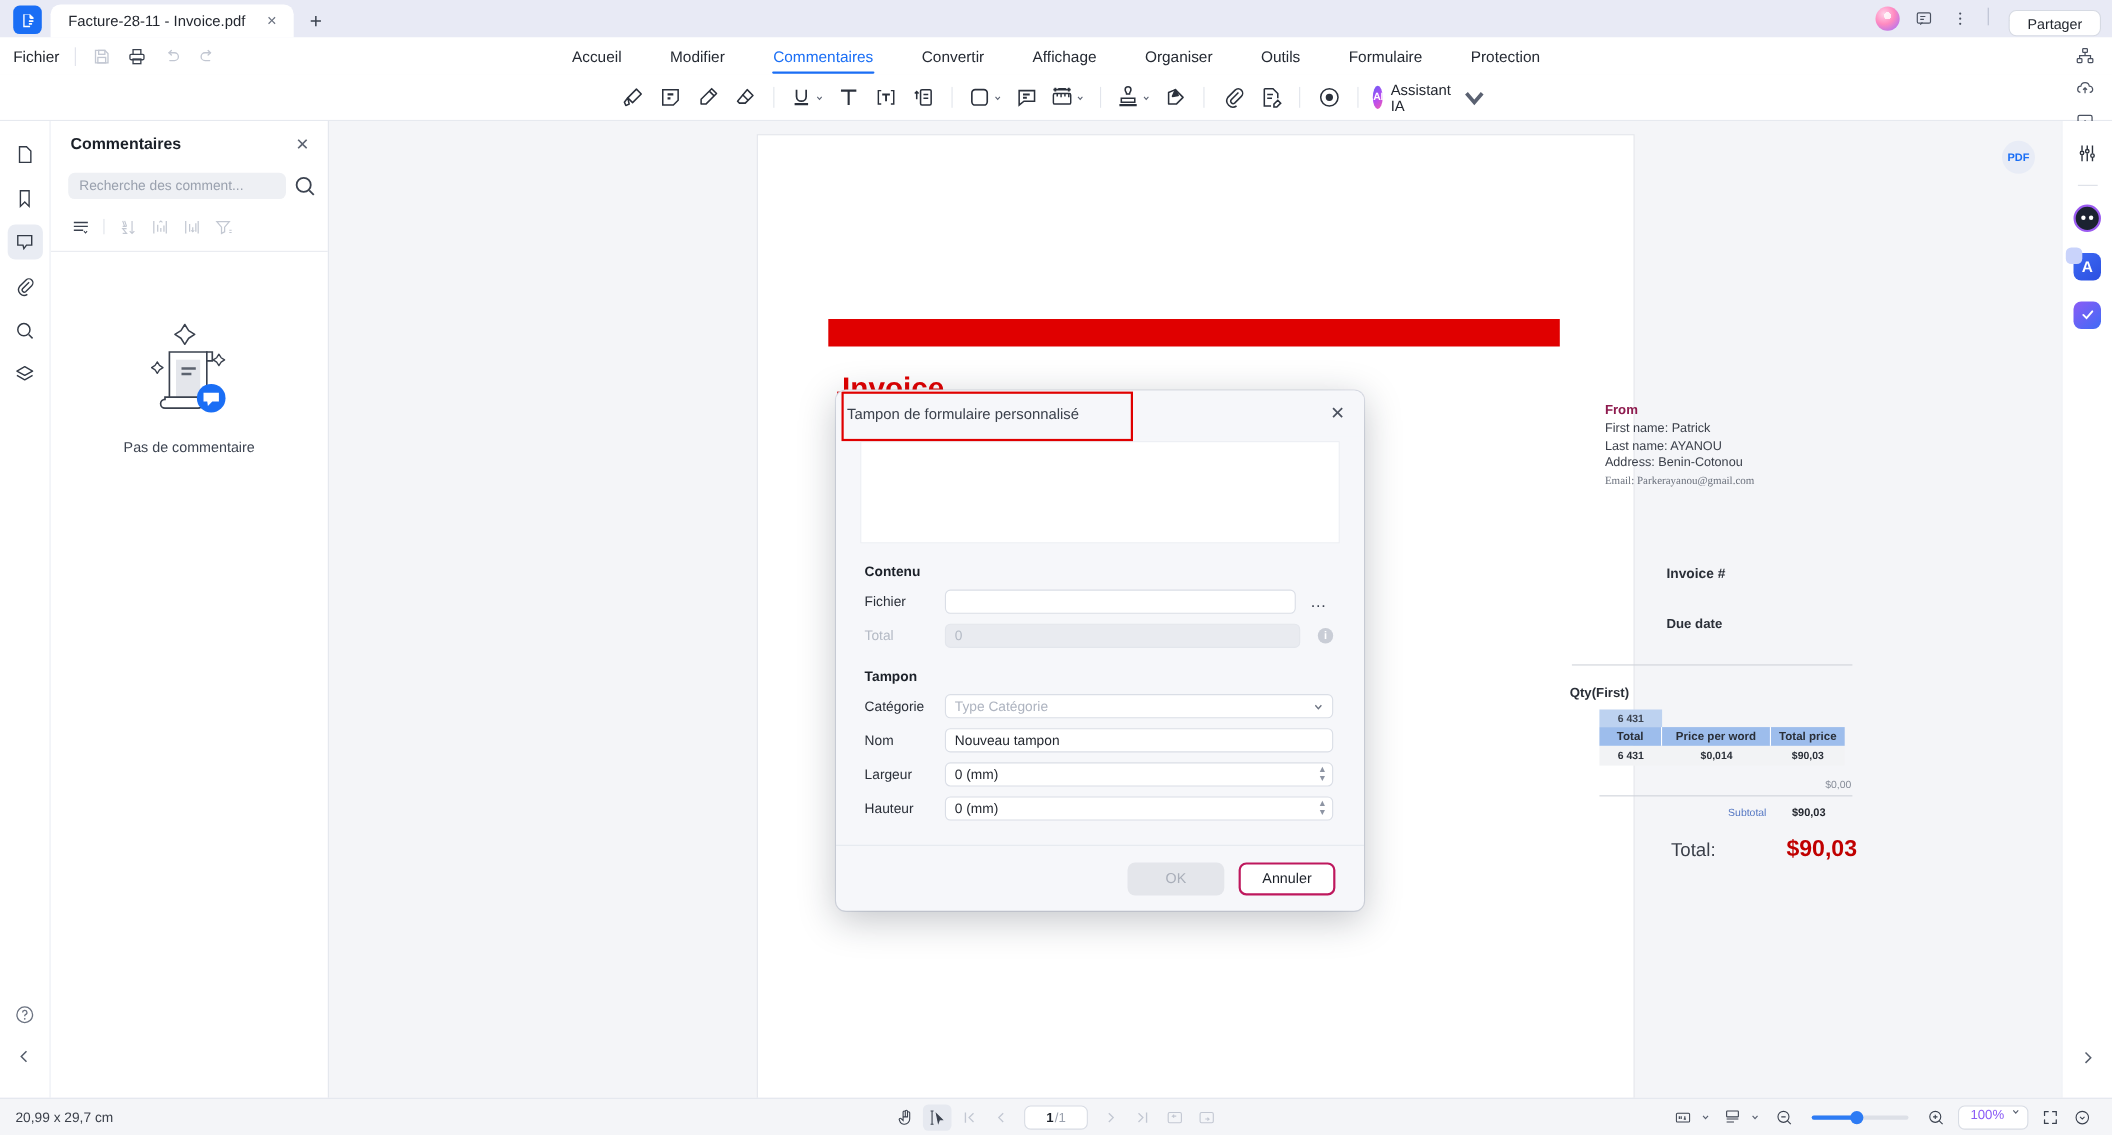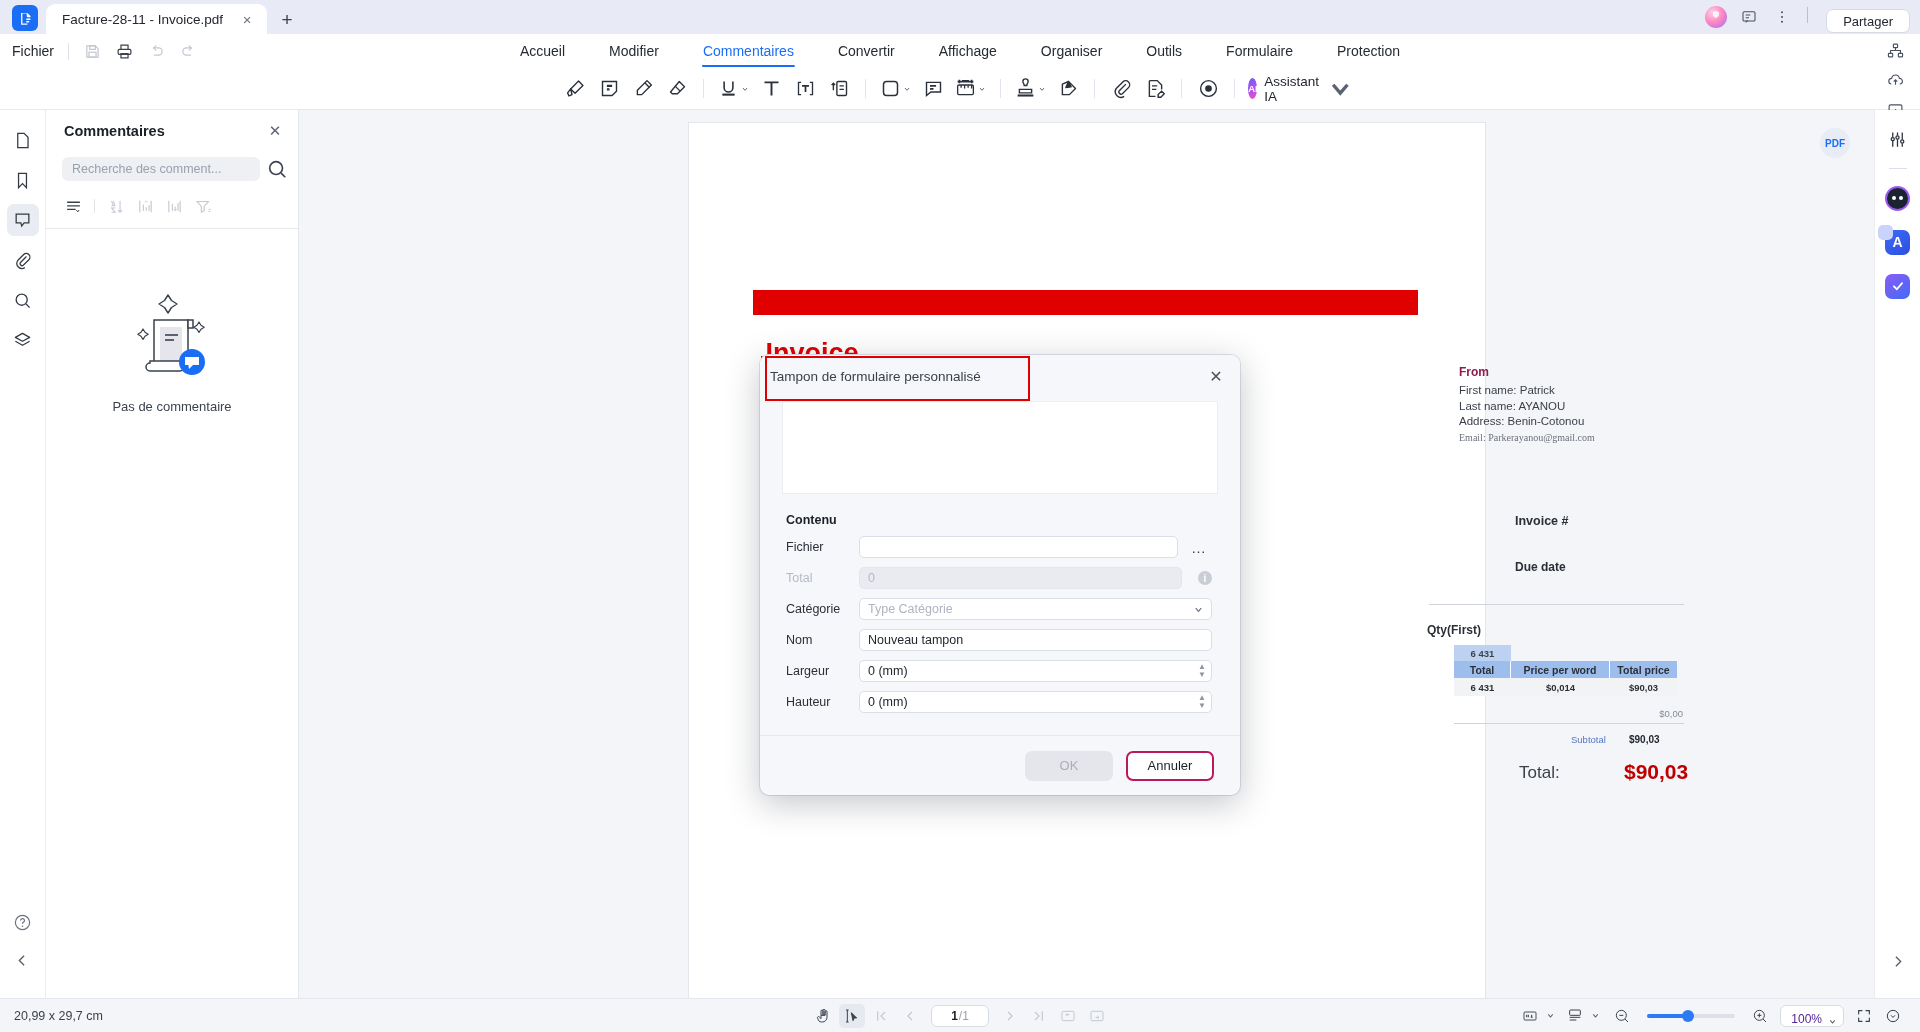--- a/index.html
+++ b/index.html
@@ -164,21 +164,21 @@
   .st-ic svg { width:16px; height:16px; }
   .pagebox { background:#fff; border:1px solid #d8dce4; border-radius:6px; height:22px; min-width:58px;
              display:flex; align-items:center; justify-content:center; font-size:12px; margin:0 5px; gap:1px; }
   .pb-cur { color:#1b2028; font-weight:600; }
   .pb-tot { color:#9aa1ae; }
   .st-right { margin-left:auto; display:flex; align-items:center; gap:3px; }
   .zslider { width:88px; height:4px; background:#dde0e7; border-radius:3px; position:relative; margin:0 9px; }
   .zfill { position:absolute; left:0; top:0; height:4px; width:44%; background:#2d7bf4; border-radius:3px; }
   .zknob { position:absolute; left:40%; top:-4px; width:12px; height:12px; background:#2d7bf4; border-radius:50%; }
   .zoombox { background:#fff; border:1px solid #d8dce4; border-radius:6px; height:22px; padding:0 6px 0 10px;
-             display:flex; align-items:flex-end; gap:6px; font-size:12px; color:#4c1d95; margin-left:4px; }
+             display:flex; align-items:flex-start; gap:6px; font-size:12px; color:#8b5cf6; margin-left:4px; }
 
   
   .overlay { position:absolute; inset:0; }
   .modal { position:absolute; left:760px; top:245px; width:480px; background:#f6f7fa; border-radius:9px;
            box-shadow:0 8px 34px rgba(24,30,48,.26), 0 0 0 1px #e1e4ec; overflow:hidden; }
   .modal-head { height:42px; display:flex; align-items:center; padding:0 12px 0 10px; background:#f6f7fa; }
   .modal-title { font-size:13.5px; color:#3b414c; }
   .modal-x { margin-left:auto; width:24px; height:24px; display:flex; align-items:center; justify-content:center;
              color:#4b515e; font-size:16px; }
   .hl-box { position:absolute; left:5px; top:1px; width:265px; height:45px; border:2px solid #e00000;
@@ -658,20 +658,21 @@
           <span class="flabel">Fichier</span>
           <input class="fin" value="" style="">
           <span class="dots-btn">…</span>
         </div>
         <div class="frow">
           <span class="flabel dis">Total</span>
           <input class="fin dis" disabled="" value="0" style="">
           <span class="info-ic">i</span>
         </div>
 
+        <div class="sec-h">Tampon</div>
         <div class="frow">
           <span class="flabel">Catégorie</span>
           <span class="sel-wrap">
             <input class="fin" style="width: 100%;" placeholder="Type Catégorie">
             <svg class="caret-dn" width="11" height="11" viewBox="0 0 12 12" fill="none" stroke="currentColor" stroke-width="1.3">
                 <path d="M3 4.5L6 8l3-3.5"></path>
               </svg>
           </span>
         </div>
         <div class="frow">

